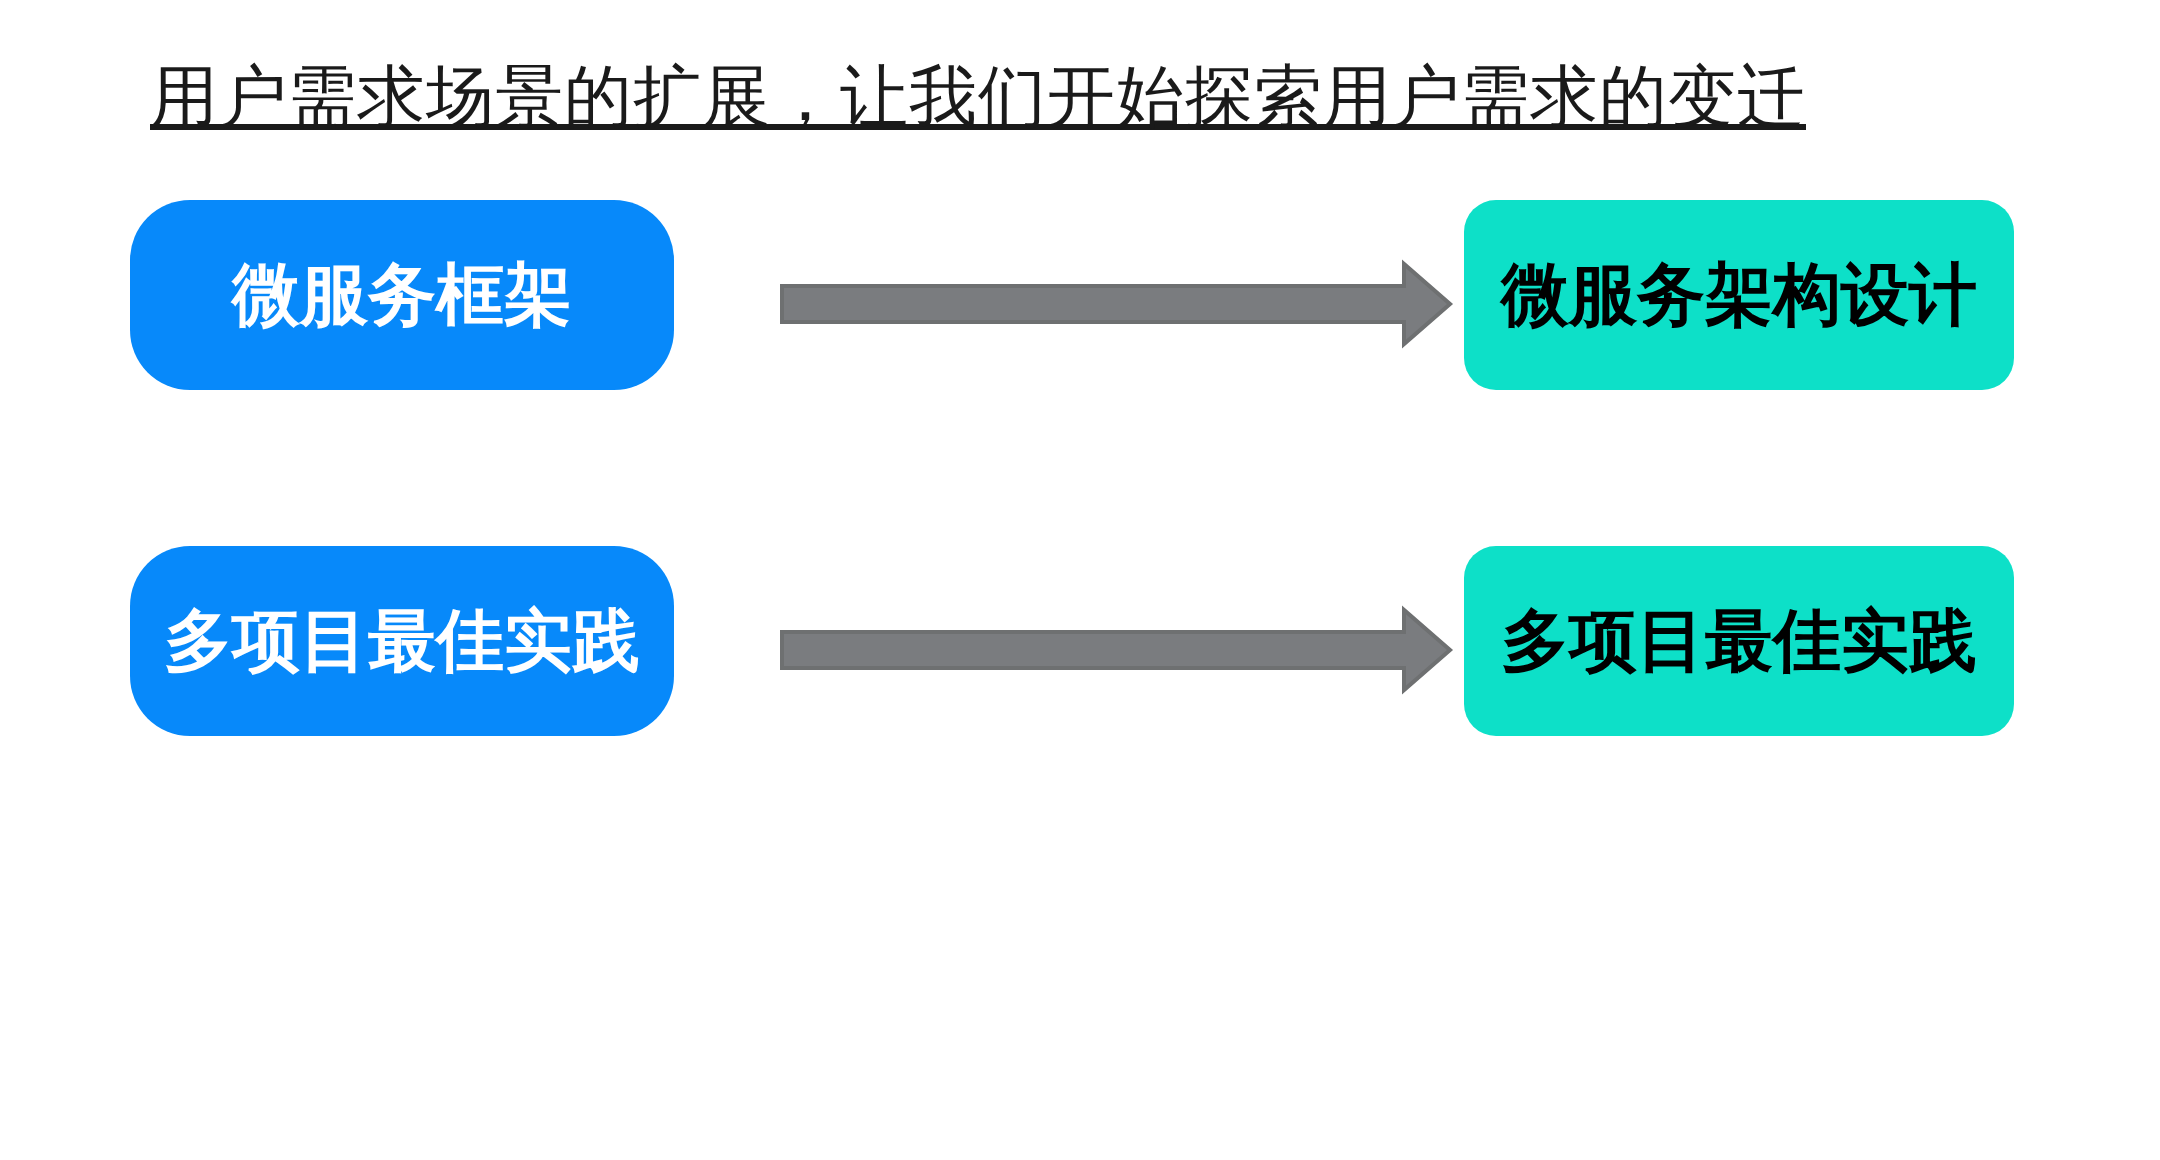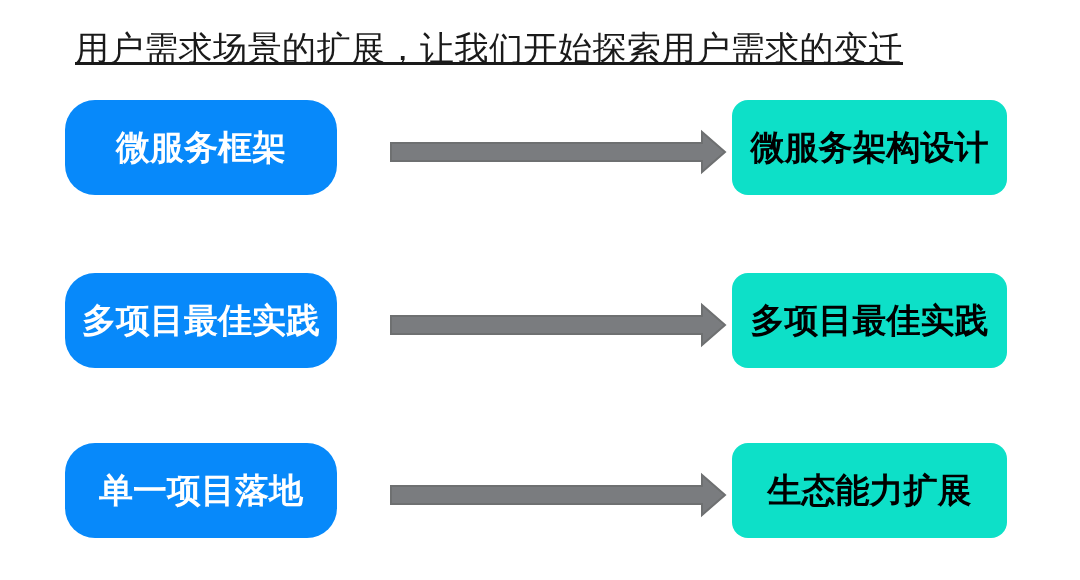--- a/index.html
+++ b/index.html
@@ -103,27 +103,14 @@
     <div class="arrow">
       <svg width="337" height="56" viewBox="0 0 337 56" xmlns="http://www.w3.org/2000/svg">
         <polygon points="1,19 312,19 312,8 335,28 312,48 312,37 1,37"></polygon>
       </svg>
     </div>
     <div class="box right">
       <span>多项目最佳实践</span>
     </div>
   </div>
 
-  <div class="row r3">
-    <div class="box left">
-      <span>单一项目落地</span>
-    </div>
-    <div class="arrow">
-      <svg width="337" height="56" viewBox="0 0 337 56" xmlns="http://www.w3.org/2000/svg">
-        <polygon points="1,19 312,19 312,8 335,28 312,48 312,37 1,37"></polygon>
-      </svg>
-    </div>
-    <div class="box right">
-      <span>生态能力扩展</span>
-    </div>
-  </div>
 
 </div>
 
 </body></html>

